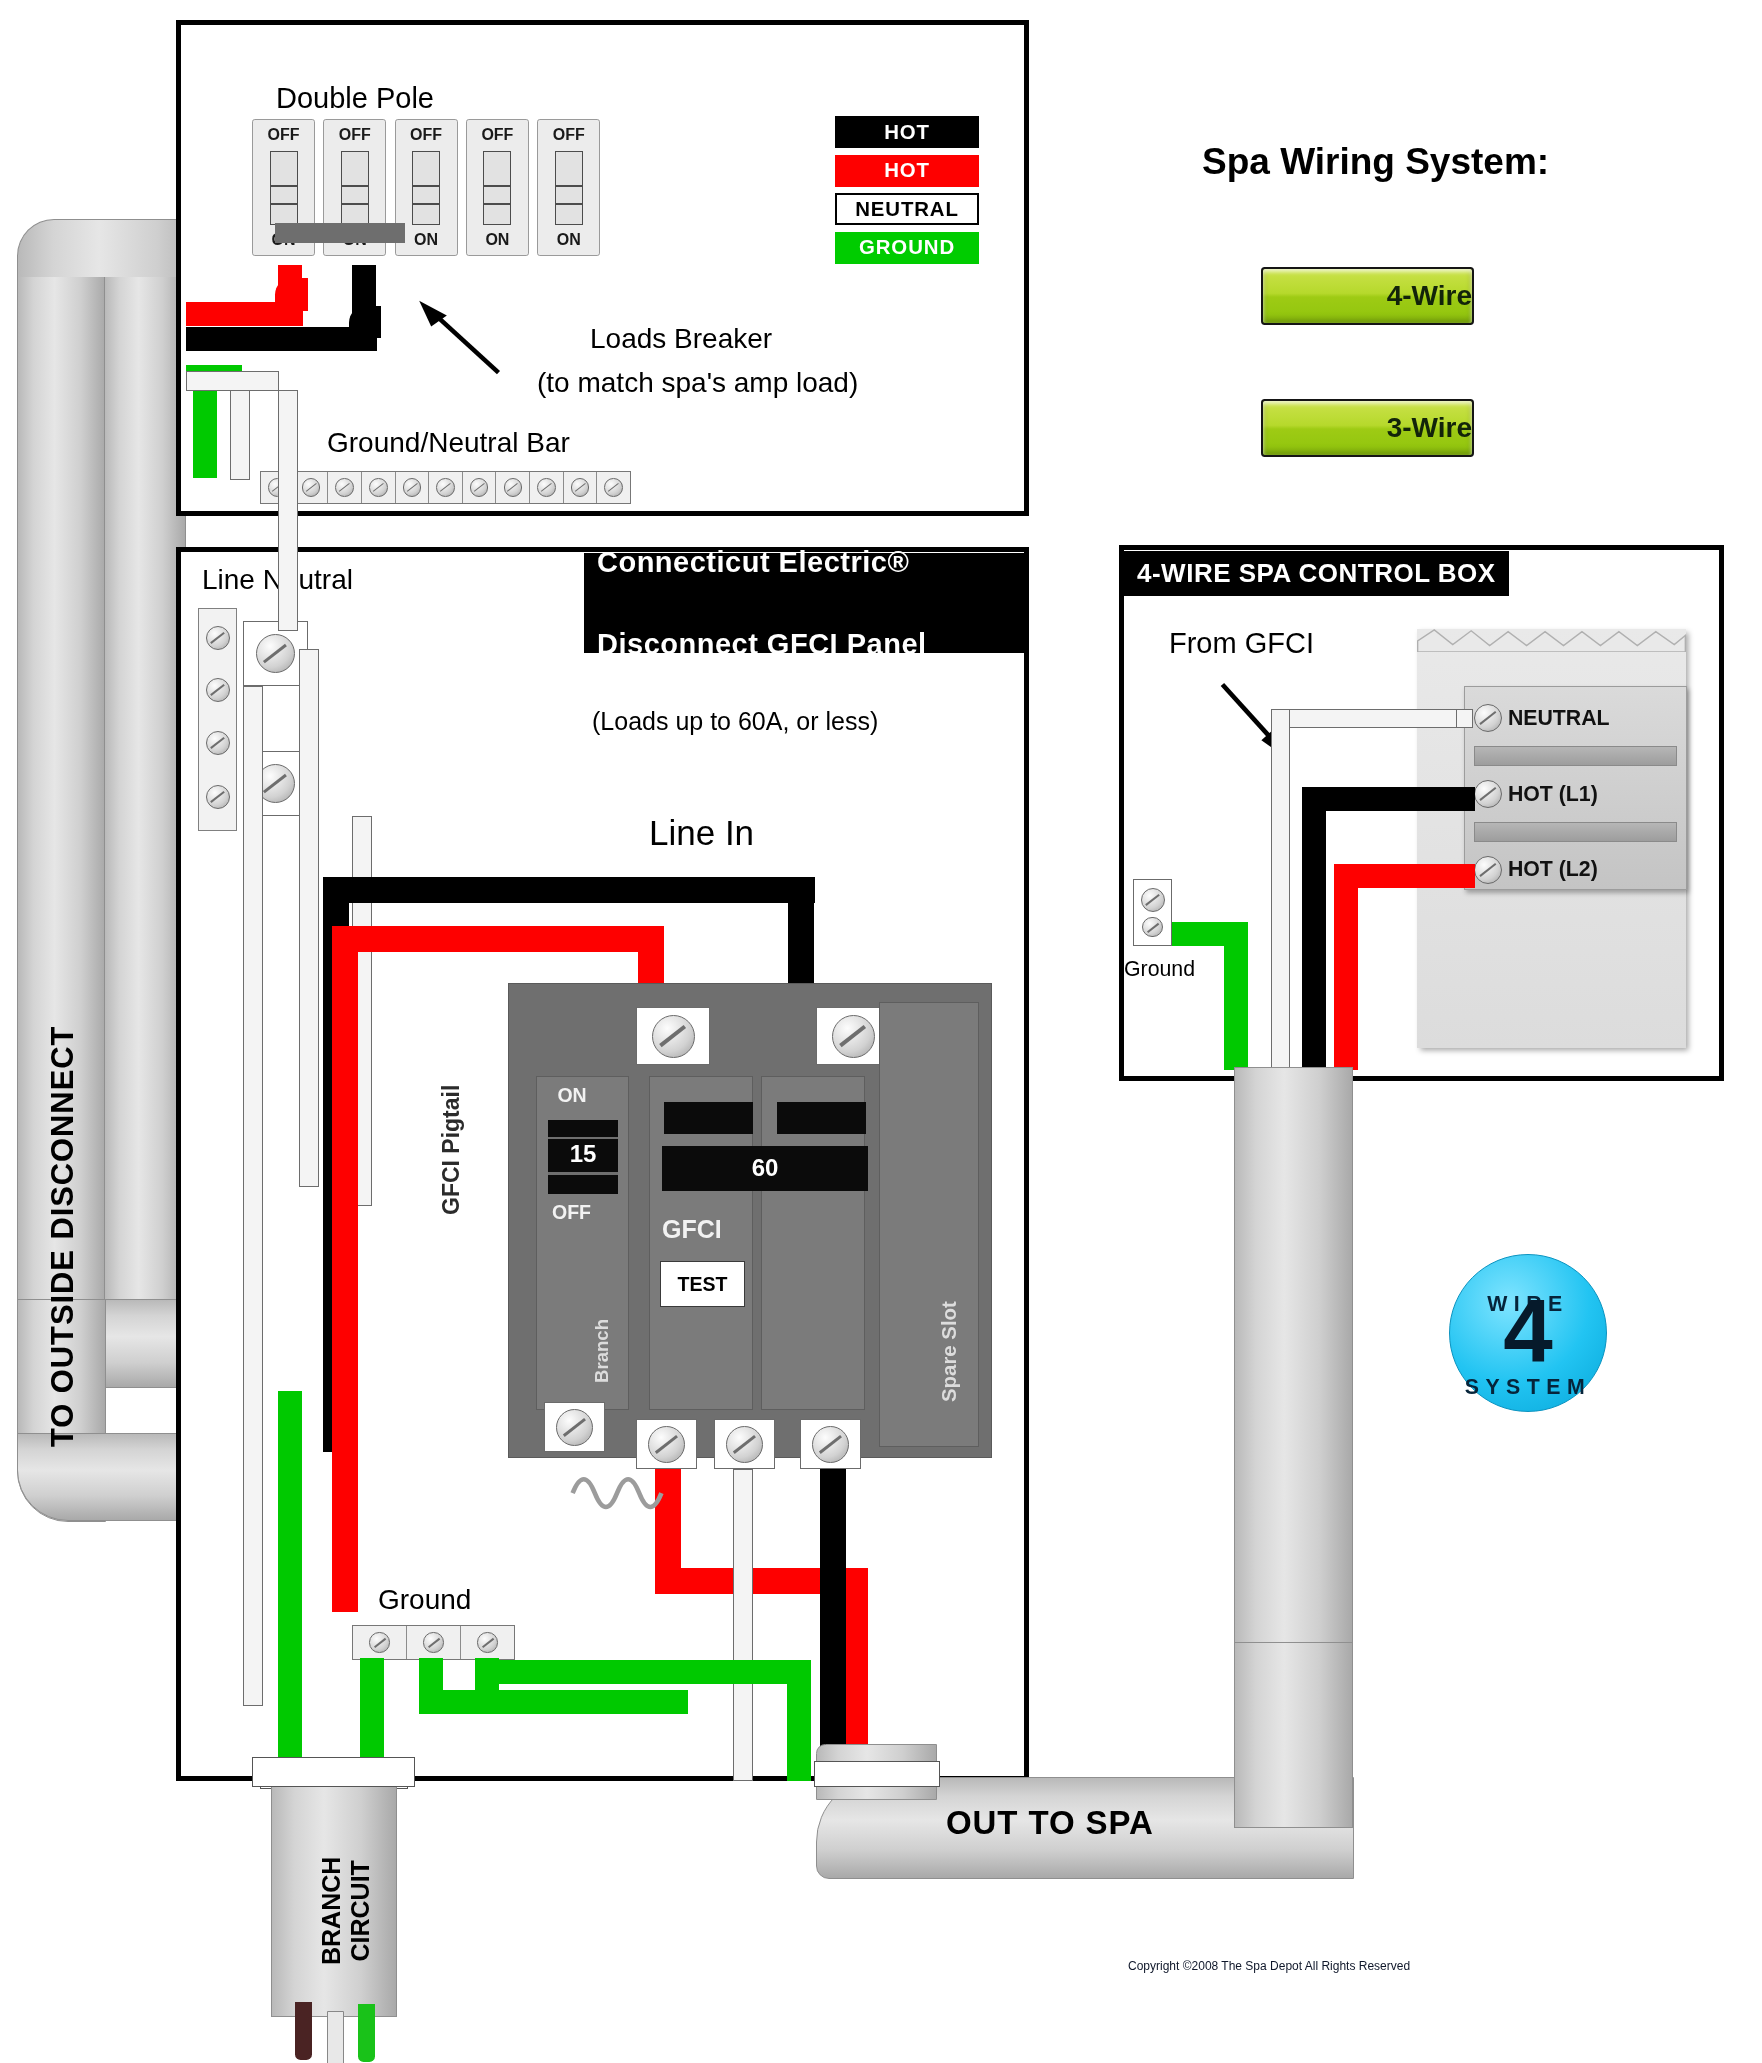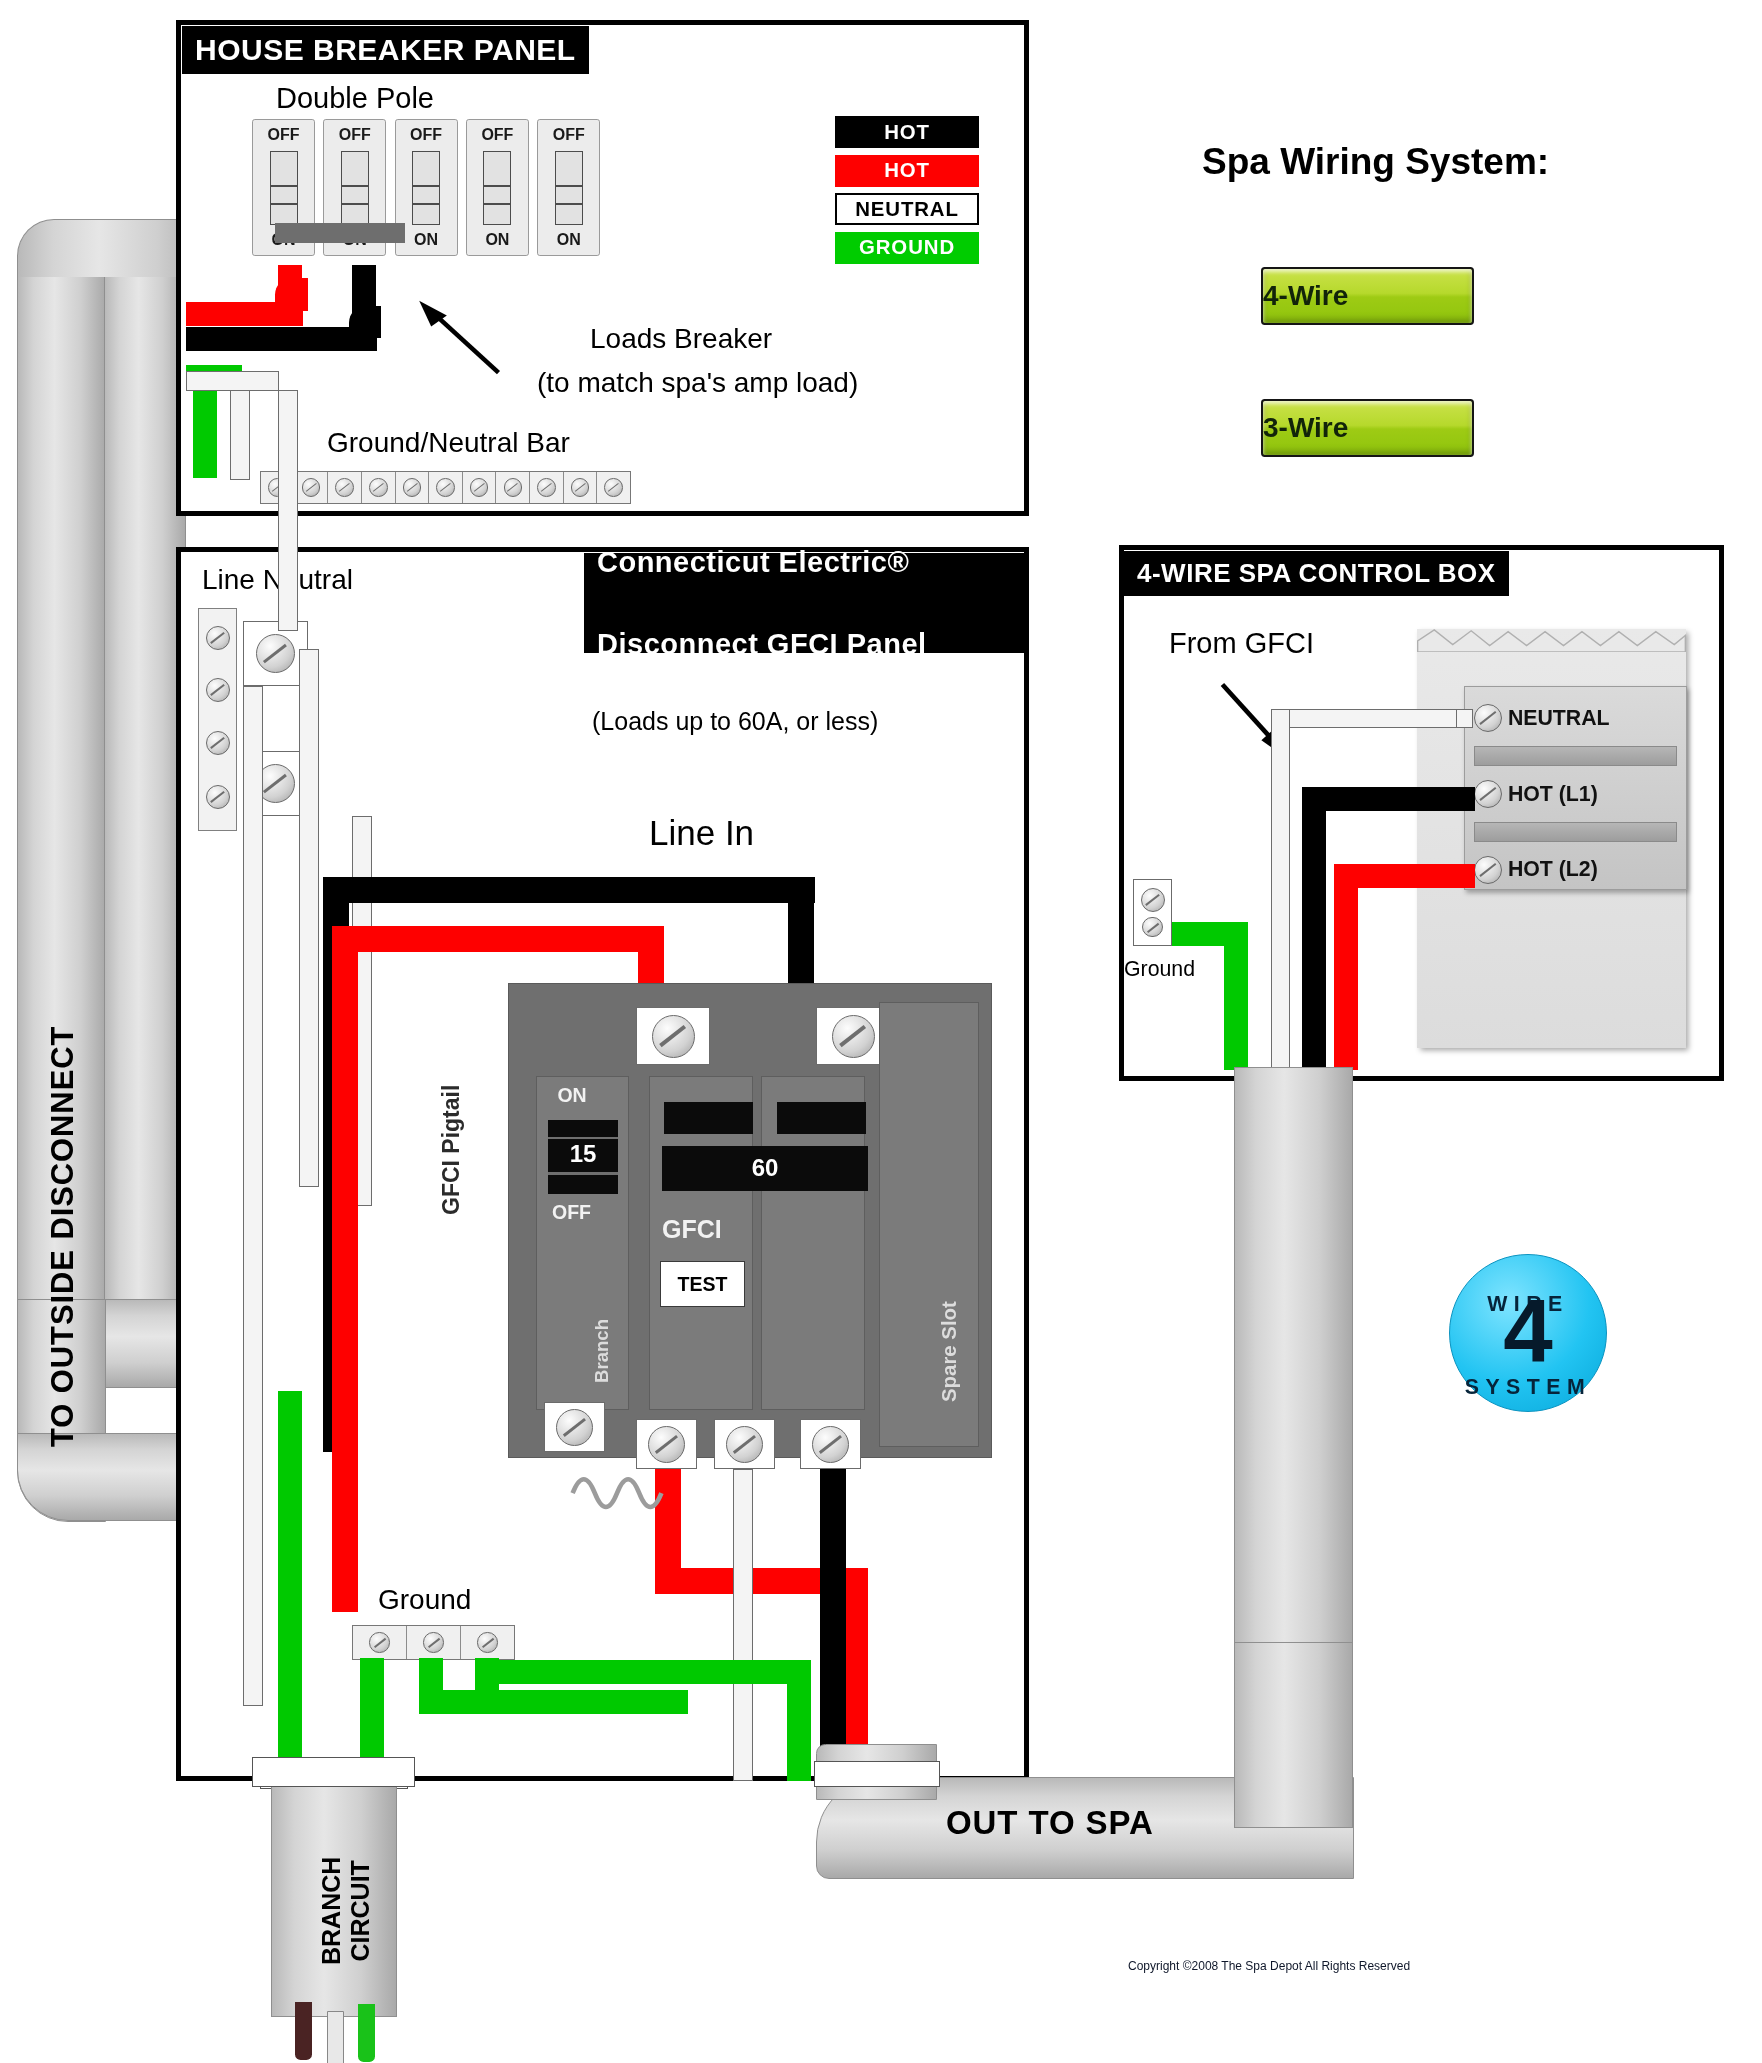--- a/index.html
+++ b/index.html
@@ -62,21 +62,21 @@
   }
   .chip-hot-black { background:#000; color:#fff; }
   .chip-hot-red   { background:#fe0000; color:#fff; }
   .chip-neutral   { background:#fff; color:#000; border:2.8px solid #000; }
   .chip-ground    { background:#00cc00; color:#fff; }
 
   
   .gbtn {
     width:213px; height:58px; border:2.8px solid #151515; border-radius:3.7px;
     background:linear-gradient(to bottom,#cbe24b 0%,#b6d92c 45%,#9ecb14 52%,#8fc40d 100%);
-    display:flex; align-items:center; justify-content:flex-start;
+    display:flex; align-items:center; justify-content:flex-end;
     font-size:28px; font-weight:bold; color:#12240a;
     box-shadow:inset 0 2.8px 4.6px rgba(255,255,255,.75), inset 0 -3.7px 6.5px rgba(0,0,0,.25);
   }
 
   
   .gfci-body { background:#6f6f6f; border:1.9px solid #5a5a5a; }
   .gfci-col  { background:#7b7b7b; border:1.9px solid #5e5e5e; }
   .blackbar  { background:#0b0b0b; }
   .amplabel  { color:#fff; font-weight:bold; font-size:24px;
                display:flex; align-items:center; justify-content:center; }
@@ -148,21 +148,20 @@
     <div class="abs conduit" style="left:0; top:0; width:195px; height:58px; border-bottom:none; border-top-left-radius:37px; border-top-right-radius:7.4px;"></div>
   </div>
 
   <div class="abs conduit-h" style="left:16.7px; top:1299px; width:278px; height:89px; border-bottom-left-radius:56px;"></div>
   <div class="abs conduit" style="left:16.7px; top:1299px; width:89px; height:223px; border-bottom-left-radius:51px;"></div>
   <div class="abs conduit-h" style="left:16.7px; top:1433px; width:278px; height:88px; border-bottom-left-radius:51px;"></div>
 
   <div class="abs rot270 lbl" style="left:45px; top:1447px; font-size:31px; font-weight:bold; letter-spacing:0.9px;">TO OUTSIDE DISCONNECT</div>
 
   <div class="abs panelbox" style="left:176px; top:20.4px; width:853px; height:496px;"></div>
-  <div class="abs blkhdr" style="left:182px; top:26px; height:48px; font-size:30px;">HOUSE BREAKER PANEL</div>
 
   <div class="abs lbl" style="left:276px; top:82px; font-size:29px;">Double Pole</div>
 
   <div class="abs" style="left:252px; top:119px; width:482px; height:147px; display:flex; gap:8.3px;">
     <div class="brk">
       <span>OFF</span>
       <div class="toggle">
         <div class="seg" style="top:46%"></div>
           <div class="seg" style="top:72%"></div>
       </div>

